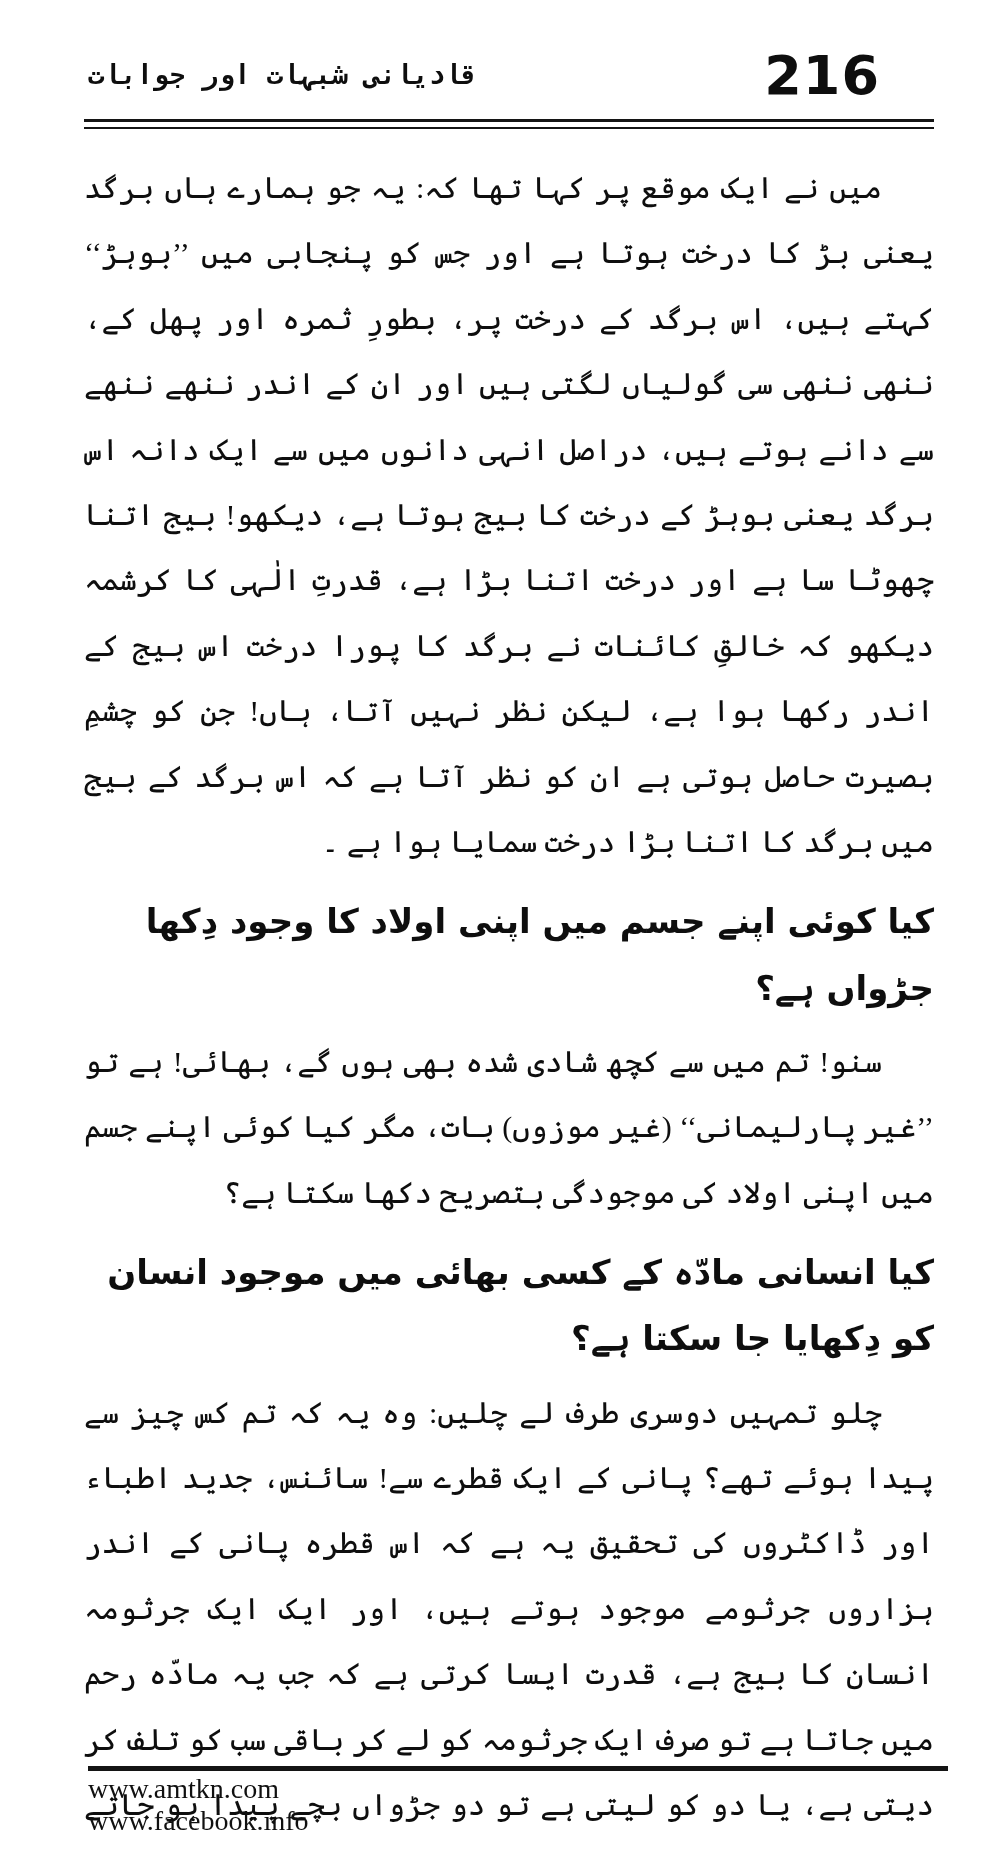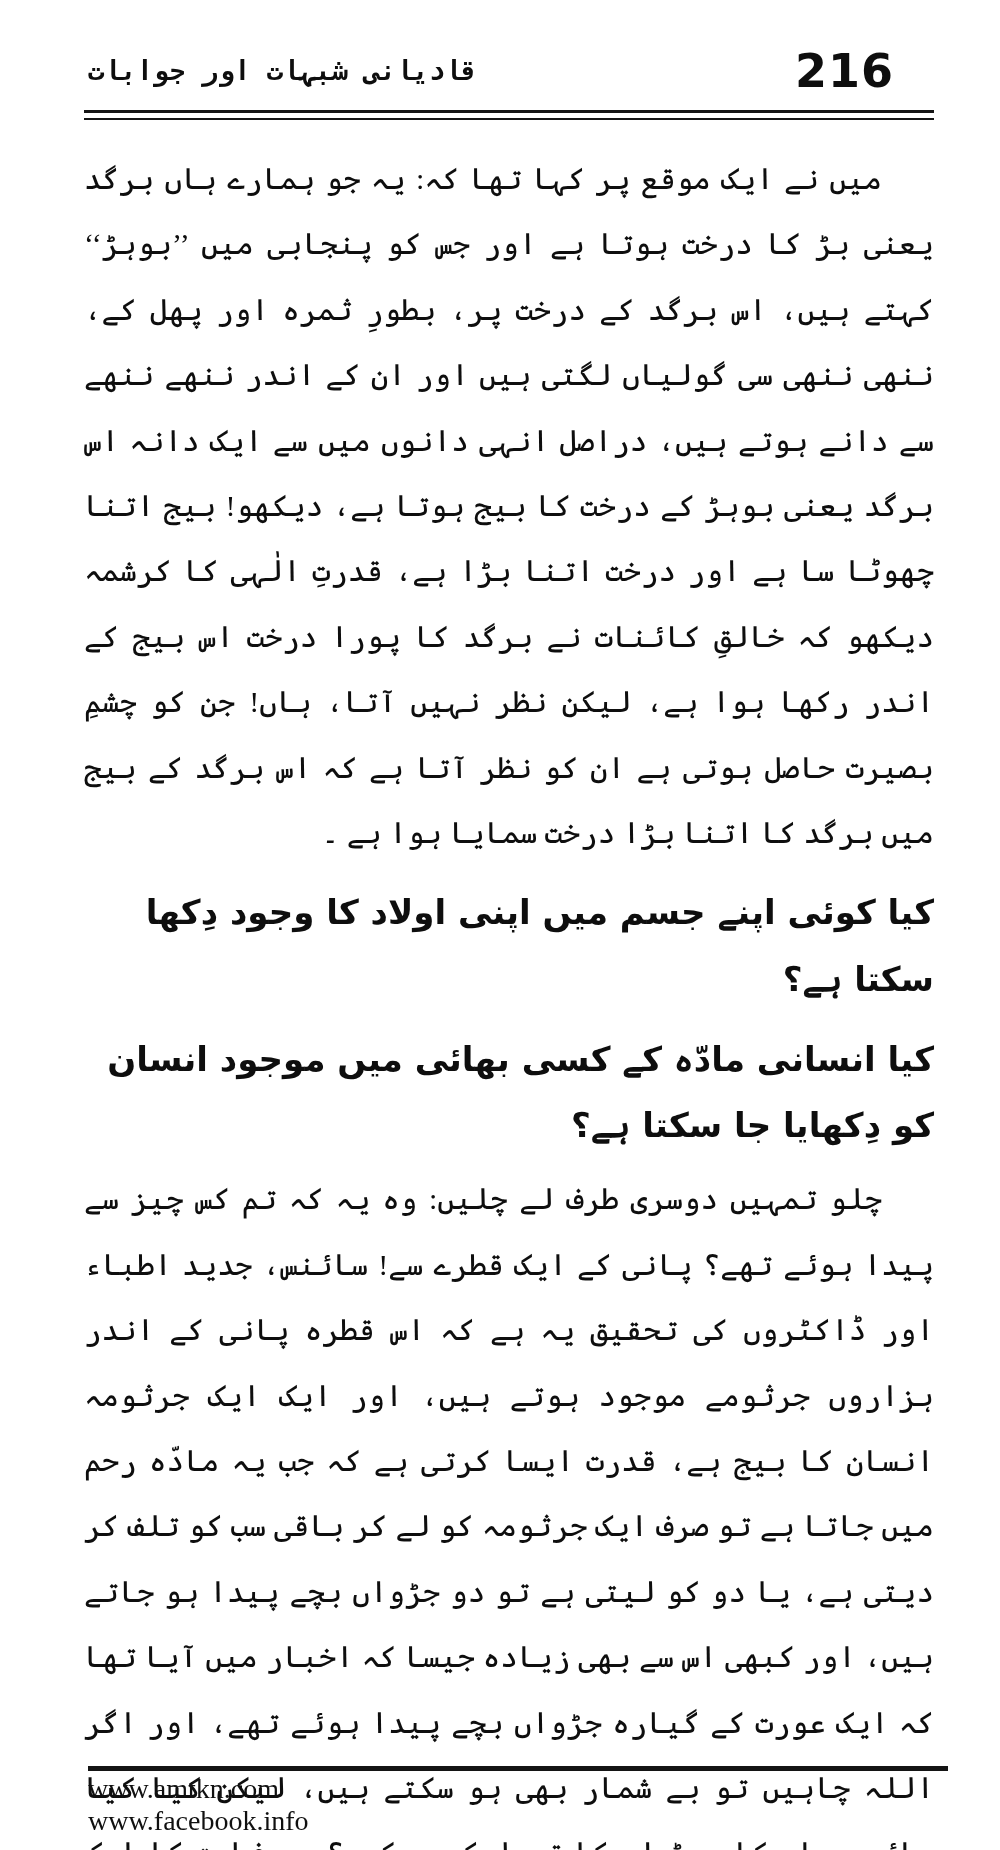--- a/index.html
+++ b/index.html
@@ -28,25 +28,25 @@
     padding: 0 16px 0 4px;
   }
   .hdr-title {
     font-size: 27px;
     font-weight: bold;
     white-space: nowrap;
     letter-spacing: 0;
     font-family: Liberation Mono, monospace;
   }
   .hdr-page-num {
-    font-size: 46px;
+    font-size: 54px;
     font-weight: bold;
     font-family: "DejaVu Sans", sans-serif;
     letter-spacing: 1px;
-    margin: 0 24px;
+    margin: 0 38px;
   }
   .double-rule {
     margin-top: 12px;
     height: 5px;
     border-top: 3px solid #141414;
     border-bottom: 2px solid #141414;
   }
   
   .body-text {
     direction: rtl;
@@ -101,22 +101,23 @@
     <span class="hdr-page-num">216</span>
     <span class="hdr-title">قادیانی شبہات اور جوابات</span>
   </header>
 
   <div class="double-rule"></div>
 
   <main class="body-text">
 
     <p class="para">میں نے ایک موقع پر کہا تھا کہ: یہ جو ہمارے ہاں برگد یعنی بڑ کا درخت ہوتا ہے اور جس کو پنجابی میں ’’بوہڑ‘‘ کہتے ہیں، اس برگد کے درخت پر، بطورِ ثمرہ اور پھل کے، ننھی ننھی سی گولیاں لگتی ہیں اور ان کے اندر ننھے ننھے سے دانے ہوتے ہیں، دراصل انہی دانوں میں سے ایک دانہ اس برگد یعنی بوہڑ کے درخت کا بیج ہوتا ہے، دیکھو! بیج اتنا چھوٹا سا ہے اور درخت اتنا بڑا ہے، قدرتِ الٰہی کا کرشمہ دیکھو کہ خالقِ کائنات نے برگد کا پورا درخت اس بیج کے اندر رکھا ہوا ہے، لیکن نظر نہیں آتا، ہاں! جن کو چشمِ بصیرت حاصل ہوتی ہے ان کو نظر آتا ہے کہ اس برگد کے بیج میں برگد کا اتنا بڑا درخت سمایا ہوا ہے ۔</p>
 
-    <h2 class="heading">کیا کوئی اپنے جسم میں اپنی اولاد کا وجود دِکھا سکتا ہے؟</h2>
+    <h2 class="heading">کیا کوئی اپنے جسم میں اپنی اولاد کا وجود دِکھا جڑواں ہے؟</h2>
 
+    <p class="para">سنو! تم میں سے کچھ شادی شدہ بھی ہوں گے، بھائی! ہے تو ’’غیر پارلیمانی‘‘ (غیر موزوں) بات، مگر کیا کوئی اپنے جسم میں اپنی اولاد کی موجودگی بتصریح دکھا سکتا ہے؟</p>
 
     <h2 class="heading">کیا انسانی مادّہ کے کسی بھائی میں موجود انسان کو دِکھایا جا سکتا ہے؟</h2>
 
     <p class="para">چلو تمہیں دوسری طرف لے چلیں: وہ یہ کہ تم کس چیز سے پیدا ہوئے تھے؟ پانی کے ایک قطرے سے! سائنس، جدید اطباء اور ڈاکٹروں کی تحقیق یہ ہے کہ اس قطرہ پانی کے اندر ہزاروں جرثومے موجود ہوتے ہیں، اور ایک ایک جرثومہ انسان کا بیج ہے، قدرت ایسا کرتی ہے کہ جب یہ مادّہ رحم میں جاتا ہے تو صرف ایک جرثومہ کو لے کر باقی سب کو تلف کر دیتی ہے، یا دو کو لیتی ہے تو دو جڑواں بچے پیدا ہو جاتے ہیں، اور کبھی اس سے بھی زیادہ جیسا کہ اخبار میں آیا تھا کہ ایک عورت کے گیارہ جڑواں بچے پیدا ہوئے تھے، اور اگر اللہ چاہیں تو بے شمار بھی ہو سکتے ہیں، لیکن کیا کیا جائے، ماں کا پیٹ اس کا تحمل کیسے کرے؟ یہ فطرت کا ایک نظام ہے کہ ان میں سے ہر جرثومہ مکمل آدمی بننے کی صلاحیت رکھتا ہے ۔</p>
 
   </main>
 
   <footer class="page-footer">
     <div class="footer-rule"></div>
     <div class="footer-links">

